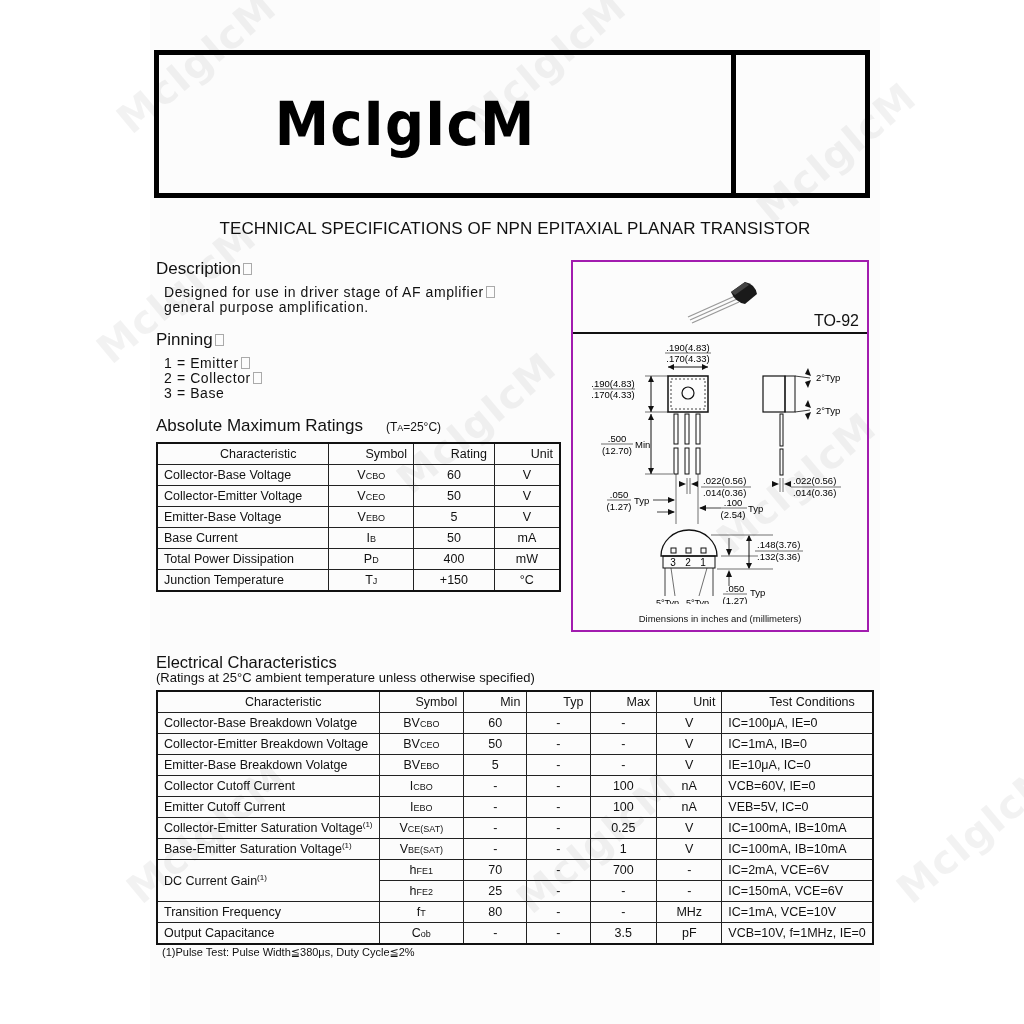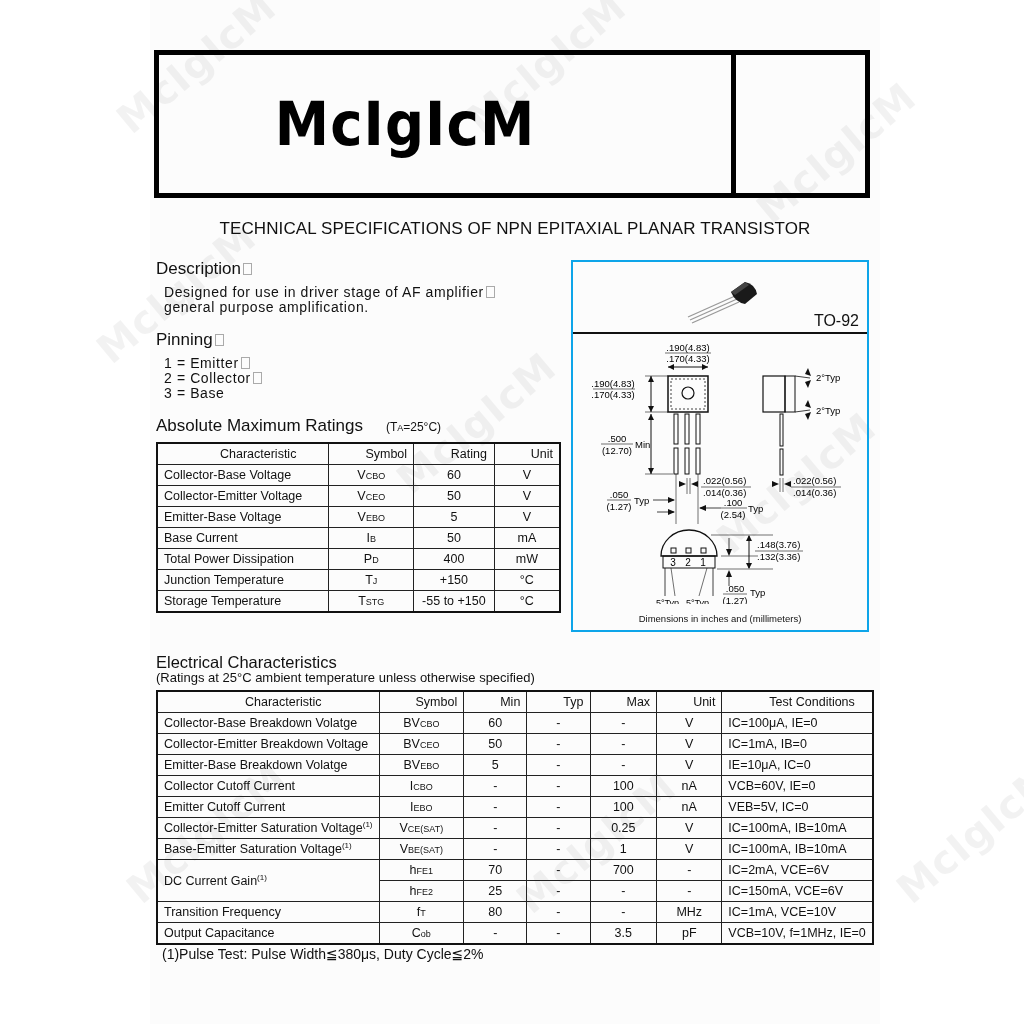--- a/index.html
+++ b/index.html
@@ -40,21 +40,21 @@
   table.dt { position: absolute; border-collapse: collapse; font-size: 12.5px; }
   table.dt td, table.dt th {
     border: 1px solid #222; height: 20px; padding: 0 6px; font-weight: normal; white-space: nowrap;
   }
   table.dt tr.hdr td { text-align: center; padding-left: 36px; }
   table.dt { border: 2px solid #111; }
   .c { text-align: center; }
   
   .pkg-panel {
     position: absolute; left: 571px; top: 260px; width: 298px; height: 372px;
-    border: 2px solid #0ea5e9; box-sizing: border-box;
+    border: 2px solid #a21caf; box-sizing: border-box;
   }
   .pkg-top { position: absolute; left: 0; top: 0; width: 294px; height: 70px; border-bottom: 2px solid #111; }
   .pkg-label { position: absolute; right: 8px; bottom: 2px; font-size: 16px; }
   .pkg-svg { position: absolute; left: 0; top: 72px; }
   .dim-caption { position: absolute; left: 0; width: 294px; bottom: 6px; text-align: center; font-size: 9.5px; }
 </style>
 </head>
 <body>
 
 <div class="page-bg"></div>
@@ -135,26 +135,20 @@
   <tr>
         <td>Total Power Dissipation</td>
         <td class="c"><span>P</span><span class="s">D</span></td>
         <td class="c">400</td>
         <td class="c">mW</td>
       </tr>
   <tr>
         <td>Junction Temperature</td>
         <td class="c"><span>T</span><span class="s">J</span></td>
         <td class="c">+150</td>
-        <td class="c">°C</td>
-      </tr>
-  <tr>
-        <td>Storage Temperature</td>
-        <td class="c"><span>T</span><span class="s">STG</span></td>
-        <td class="c">-55 to +150</td>
         <td class="c">°C</td>
       </tr>
 </tbody>
   </table>
 
 <div class="pkg-panel">
   <div class="pkg-top">
     <svg width="294" height="70">
       <g transform="translate(0,0)">
         <line x1="115" y1="55" x2="162" y2="34" stroke="#999" stroke-width="1.3"></line>
@@ -401,13 +395,13 @@
         <td class="c"><span>C</span><span style="font-size:9px;">ob</span></td>
         <td class="c">-</td>
         <td class="c">-</td>
         <td class="c">3.5</td>
         <td class="c">pF</td>
         <td>VCB=10V, f=1MHz, IE=0</td>
       </tr>
 </tbody>
   </table>
 
-<div style="position:absolute;left:162px;top:946px;font-size:14px;">(1)Pulse Test: Pulse Width≦380μs, Duty Cycle≦2%</div>
+<div style="position:absolute;left:162px;top:946px;font-size:11px;">(1)Pulse Test: Pulse Width≦380μs, Duty Cycle≦2%</div>
 
 </body></html>

